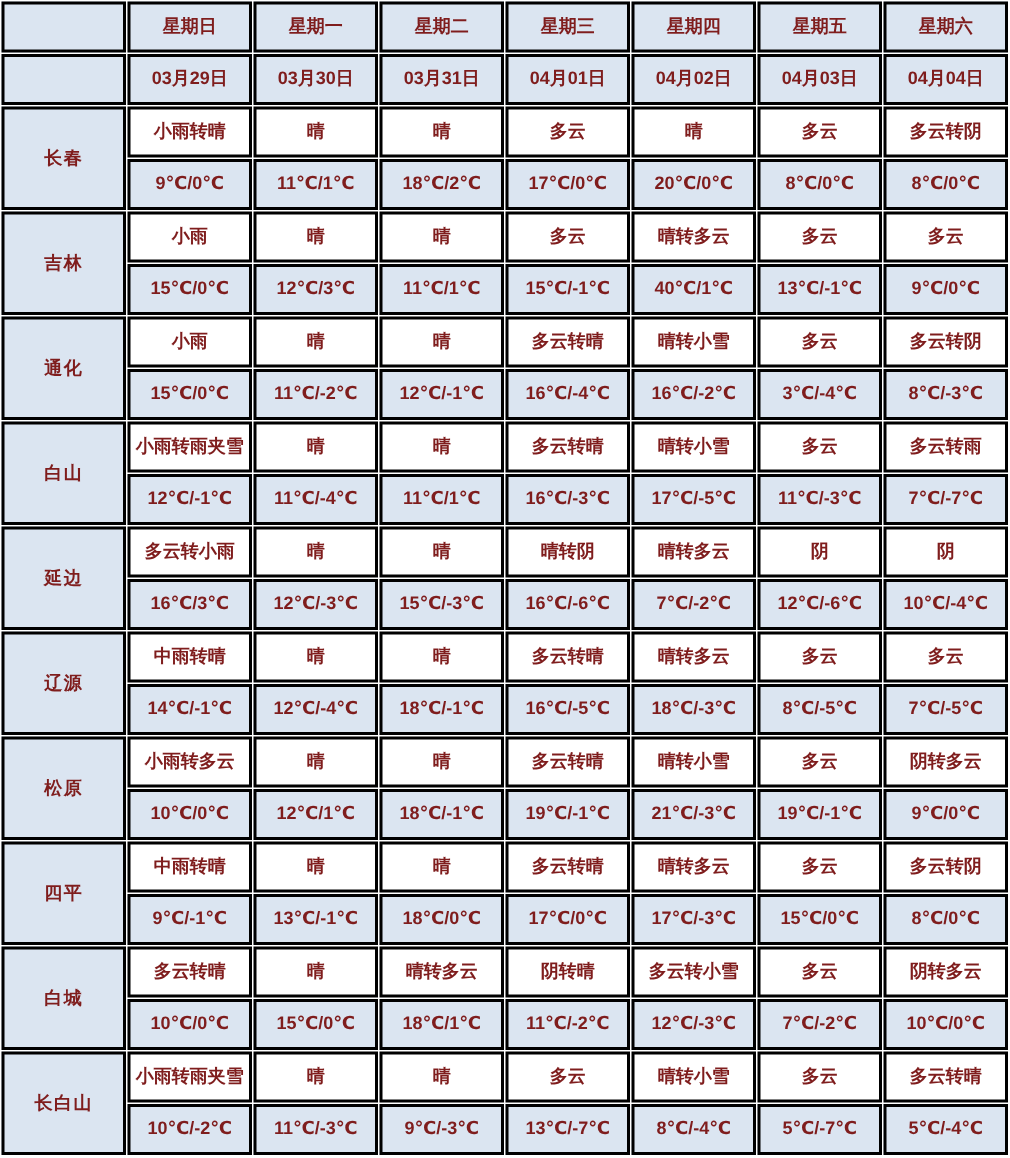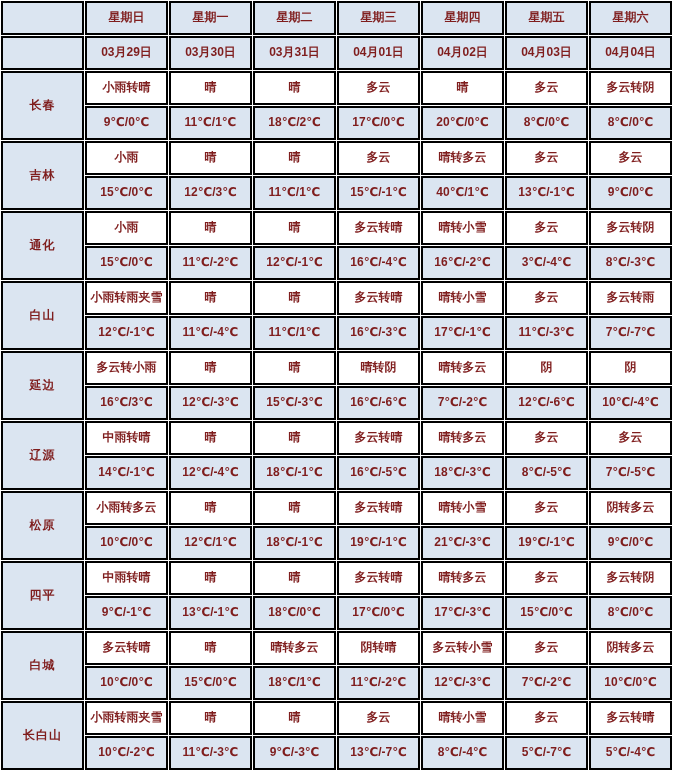--- a/index.html
+++ b/index.html
@@ -141,21 +141,21 @@
           <td class="cell-white weather-cell">多云转晴</td>
           <td class="cell-white weather-cell">晴转小雪</td>
           <td class="cell-white weather-cell">多云</td>
           <td class="cell-white weather-cell">多云转雨</td>
         </tr>
         <tr>
           <td class="cell-blue temp-cell">12℃/-1℃</td>
           <td class="cell-blue temp-cell">11℃/-4℃</td>
           <td class="cell-blue temp-cell">11℃/1℃</td>
           <td class="cell-blue temp-cell">16℃/-3℃</td>
-          <td class="cell-blue temp-cell">17℃/-1℃</td>
+          <td class="cell-blue temp-cell">17℃/-5℃</td>
           <td class="cell-blue temp-cell">11℃/-3℃</td>
           <td class="cell-blue temp-cell">7℃/-7℃</td>
         </tr>
         <tr>
           <td class="cell-blue city-cell" rowspan="2">延边</td>
           <td class="cell-white weather-cell">多云转小雨</td>
           <td class="cell-white weather-cell">晴</td>
           <td class="cell-white weather-cell">晴</td>
           <td class="cell-white weather-cell">晴转阴</td>
           <td class="cell-white weather-cell">晴转多云</td>

